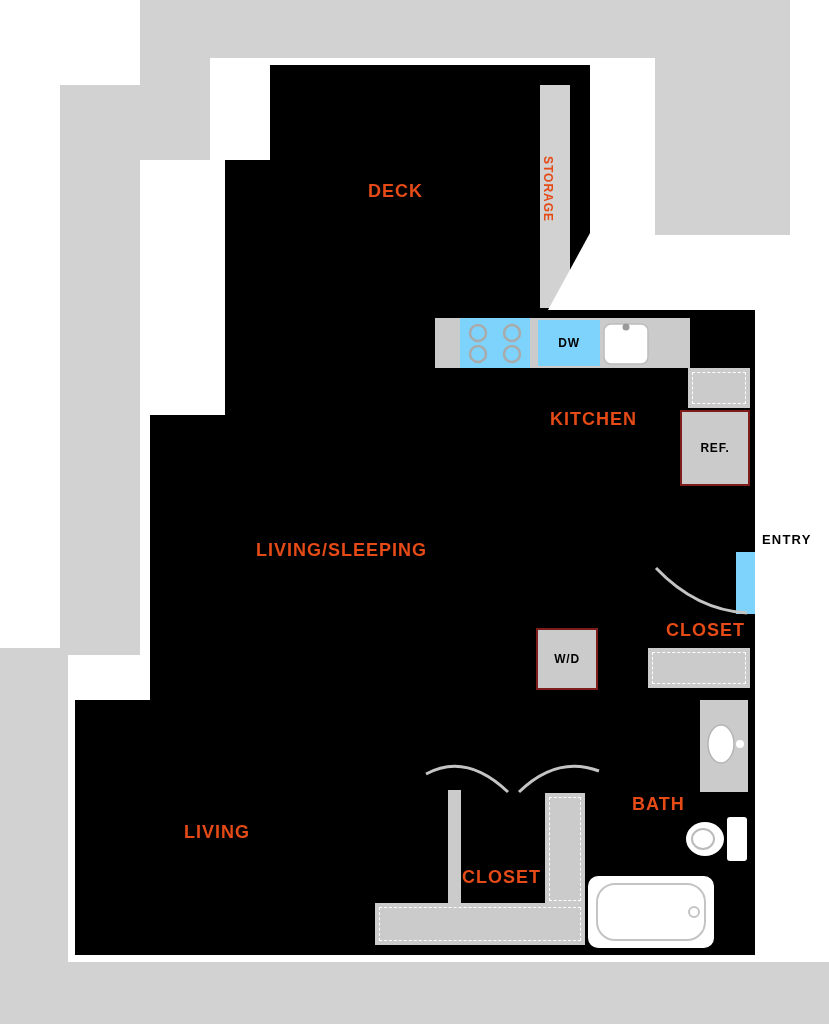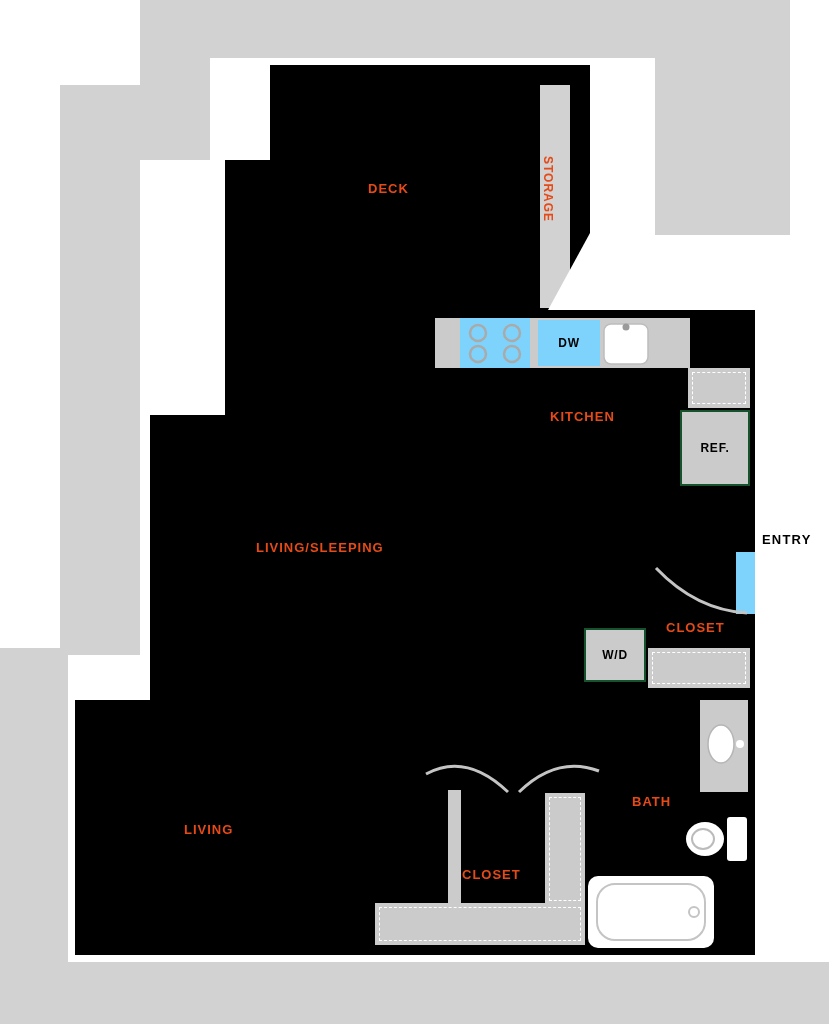--- a/index.html
+++ b/index.html
@@ -7,32 +7,32 @@
     position:relative;width:829px;height:1024px;background:#ffffff;overflow:hidden;
     font-family:"Liberation Sans",sans-serif;
   }
   .abs{position:absolute;}
   .gray{background:#d2d2d2;}
   .black{background:#000000;}
   .fix{background:#cbcbcb;}
   .whitebox{background:#7dd3fc;}
   .dash{position:absolute;inset:4px;border:1px dashed #ffffff;pointer-events:none;}
   .room-label{
-    position:absolute;color:#e54a17;font-weight:bold;font-size:13px;
+    position:absolute;color:#e54a17;font-weight:bold;font-size:18px;
     letter-spacing:1px;white-space:nowrap;z-index:30;
   }
   .black-label{
     position:absolute;color:#000;font-weight:bold;font-size:12px;
     letter-spacing:0.8px;white-space:nowrap;z-index:30;
   }
   .vertical{writing-mode:vertical-rl;text-orientation:mixed;}
   .fixbox-labeled{
     display:flex;align-items:center;justify-content:center;
     color:#000;font-weight:bold;font-size:12px;letter-spacing:0.8px;
-    z-index:12;border:2px solid #14532d;box-sizing:border-box;
+    z-index:12;border:2px solid #7f1d1d;box-sizing:border-box;
   }
   #overlay{position:absolute;left:0;top:0;z-index:20;pointer-events:none;}
   .z1{z-index:1}.z2{z-index:5}.z3{z-index:10}
 </style>
 </head>
 <body>
 
 <div id="canvas">
 
   <div class="abs gray z1" style="left:140px;top:0;width:515px;height:58px"></div>
@@ -59,21 +59,21 @@
   </div>
 
   <div class="abs fix z3" style="left:688px;top:368px;width:62px;height:40px">
     <div class="dash"></div>
   </div>
 
   <div class="abs fix fixbox-labeled" style="left:680px;top:410px;width:70px;height:76px">
     <span>REF.</span>
   </div>
 
-  <div class="abs fix fixbox-labeled" style="left:584px;top:628px;width:62px;height:54px">
+  <div class="abs fix fixbox-labeled" style="left:536px;top:628px;width:62px;height:62px">
     <span>W/D</span>
   </div>
 
   <div class="abs fix z3" style="left:648px;top:648px;width:102px;height:40px">
     <div class="dash"></div>
   </div>
 
   <div class="abs fix z3" style="left:700px;top:700px;width:48px;height:92px"></div>
 
   <div class="abs fix z3" style="left:448px;top:790px;width:13px;height:118px"></div>

